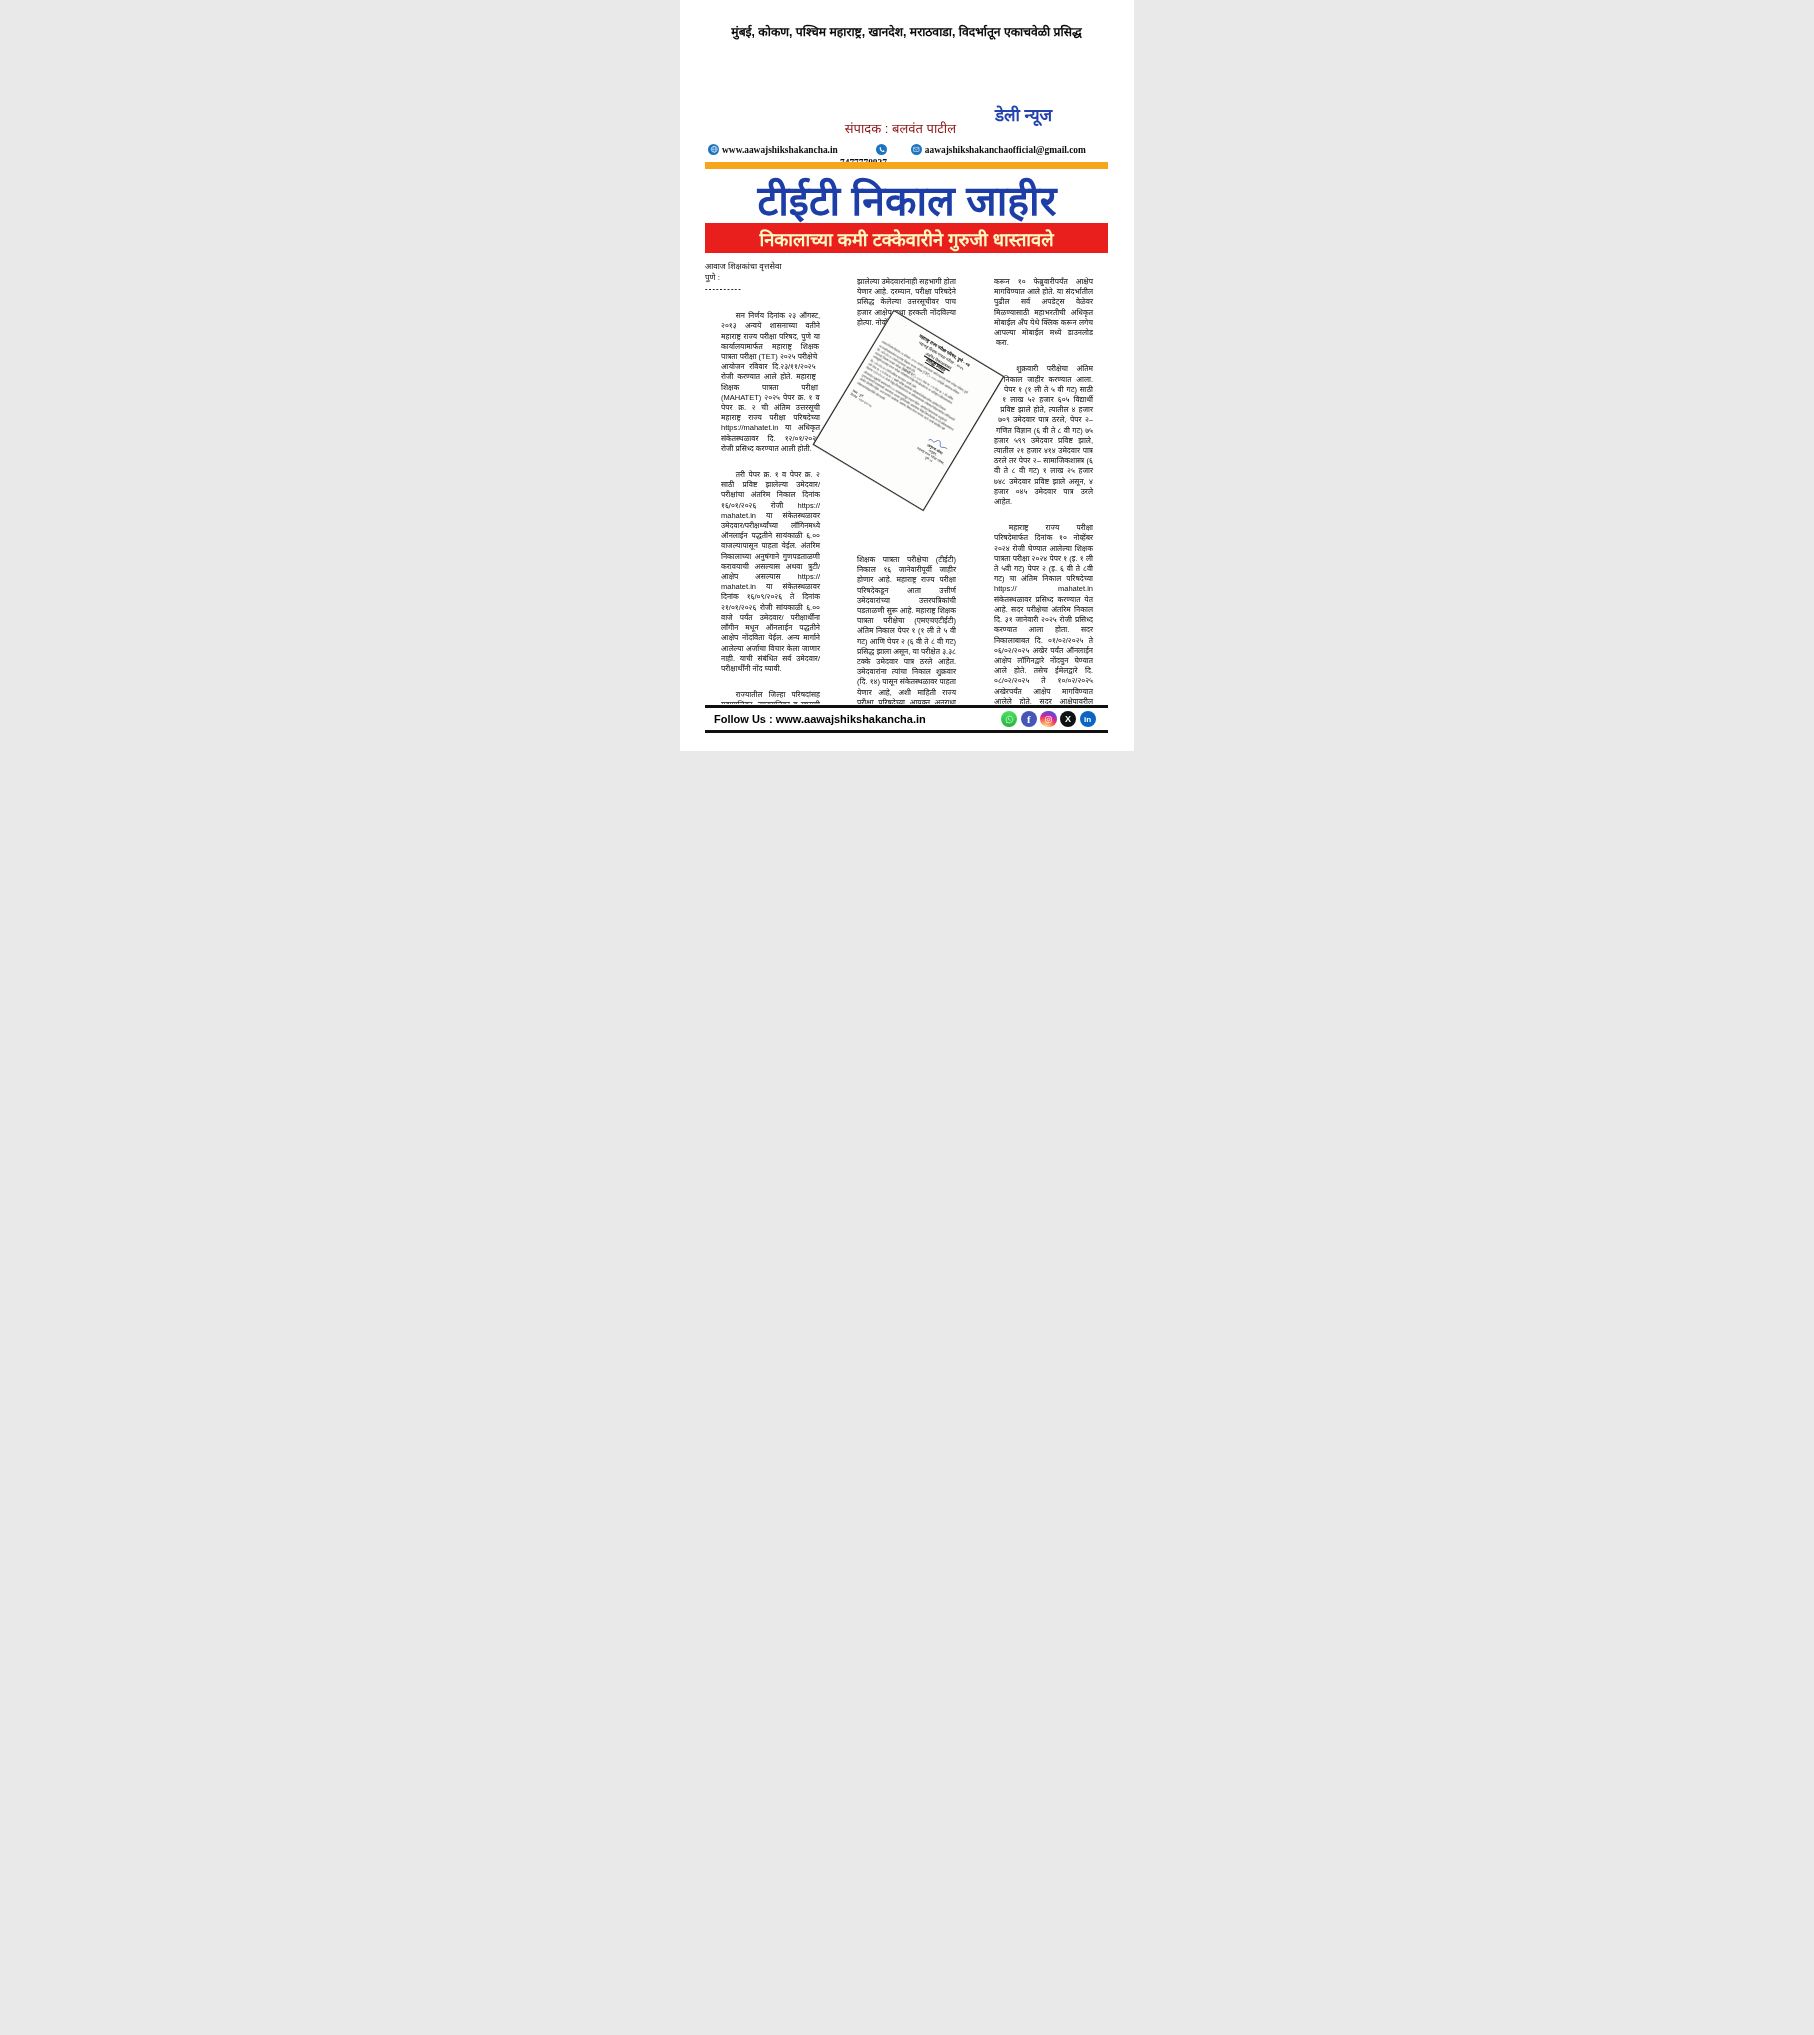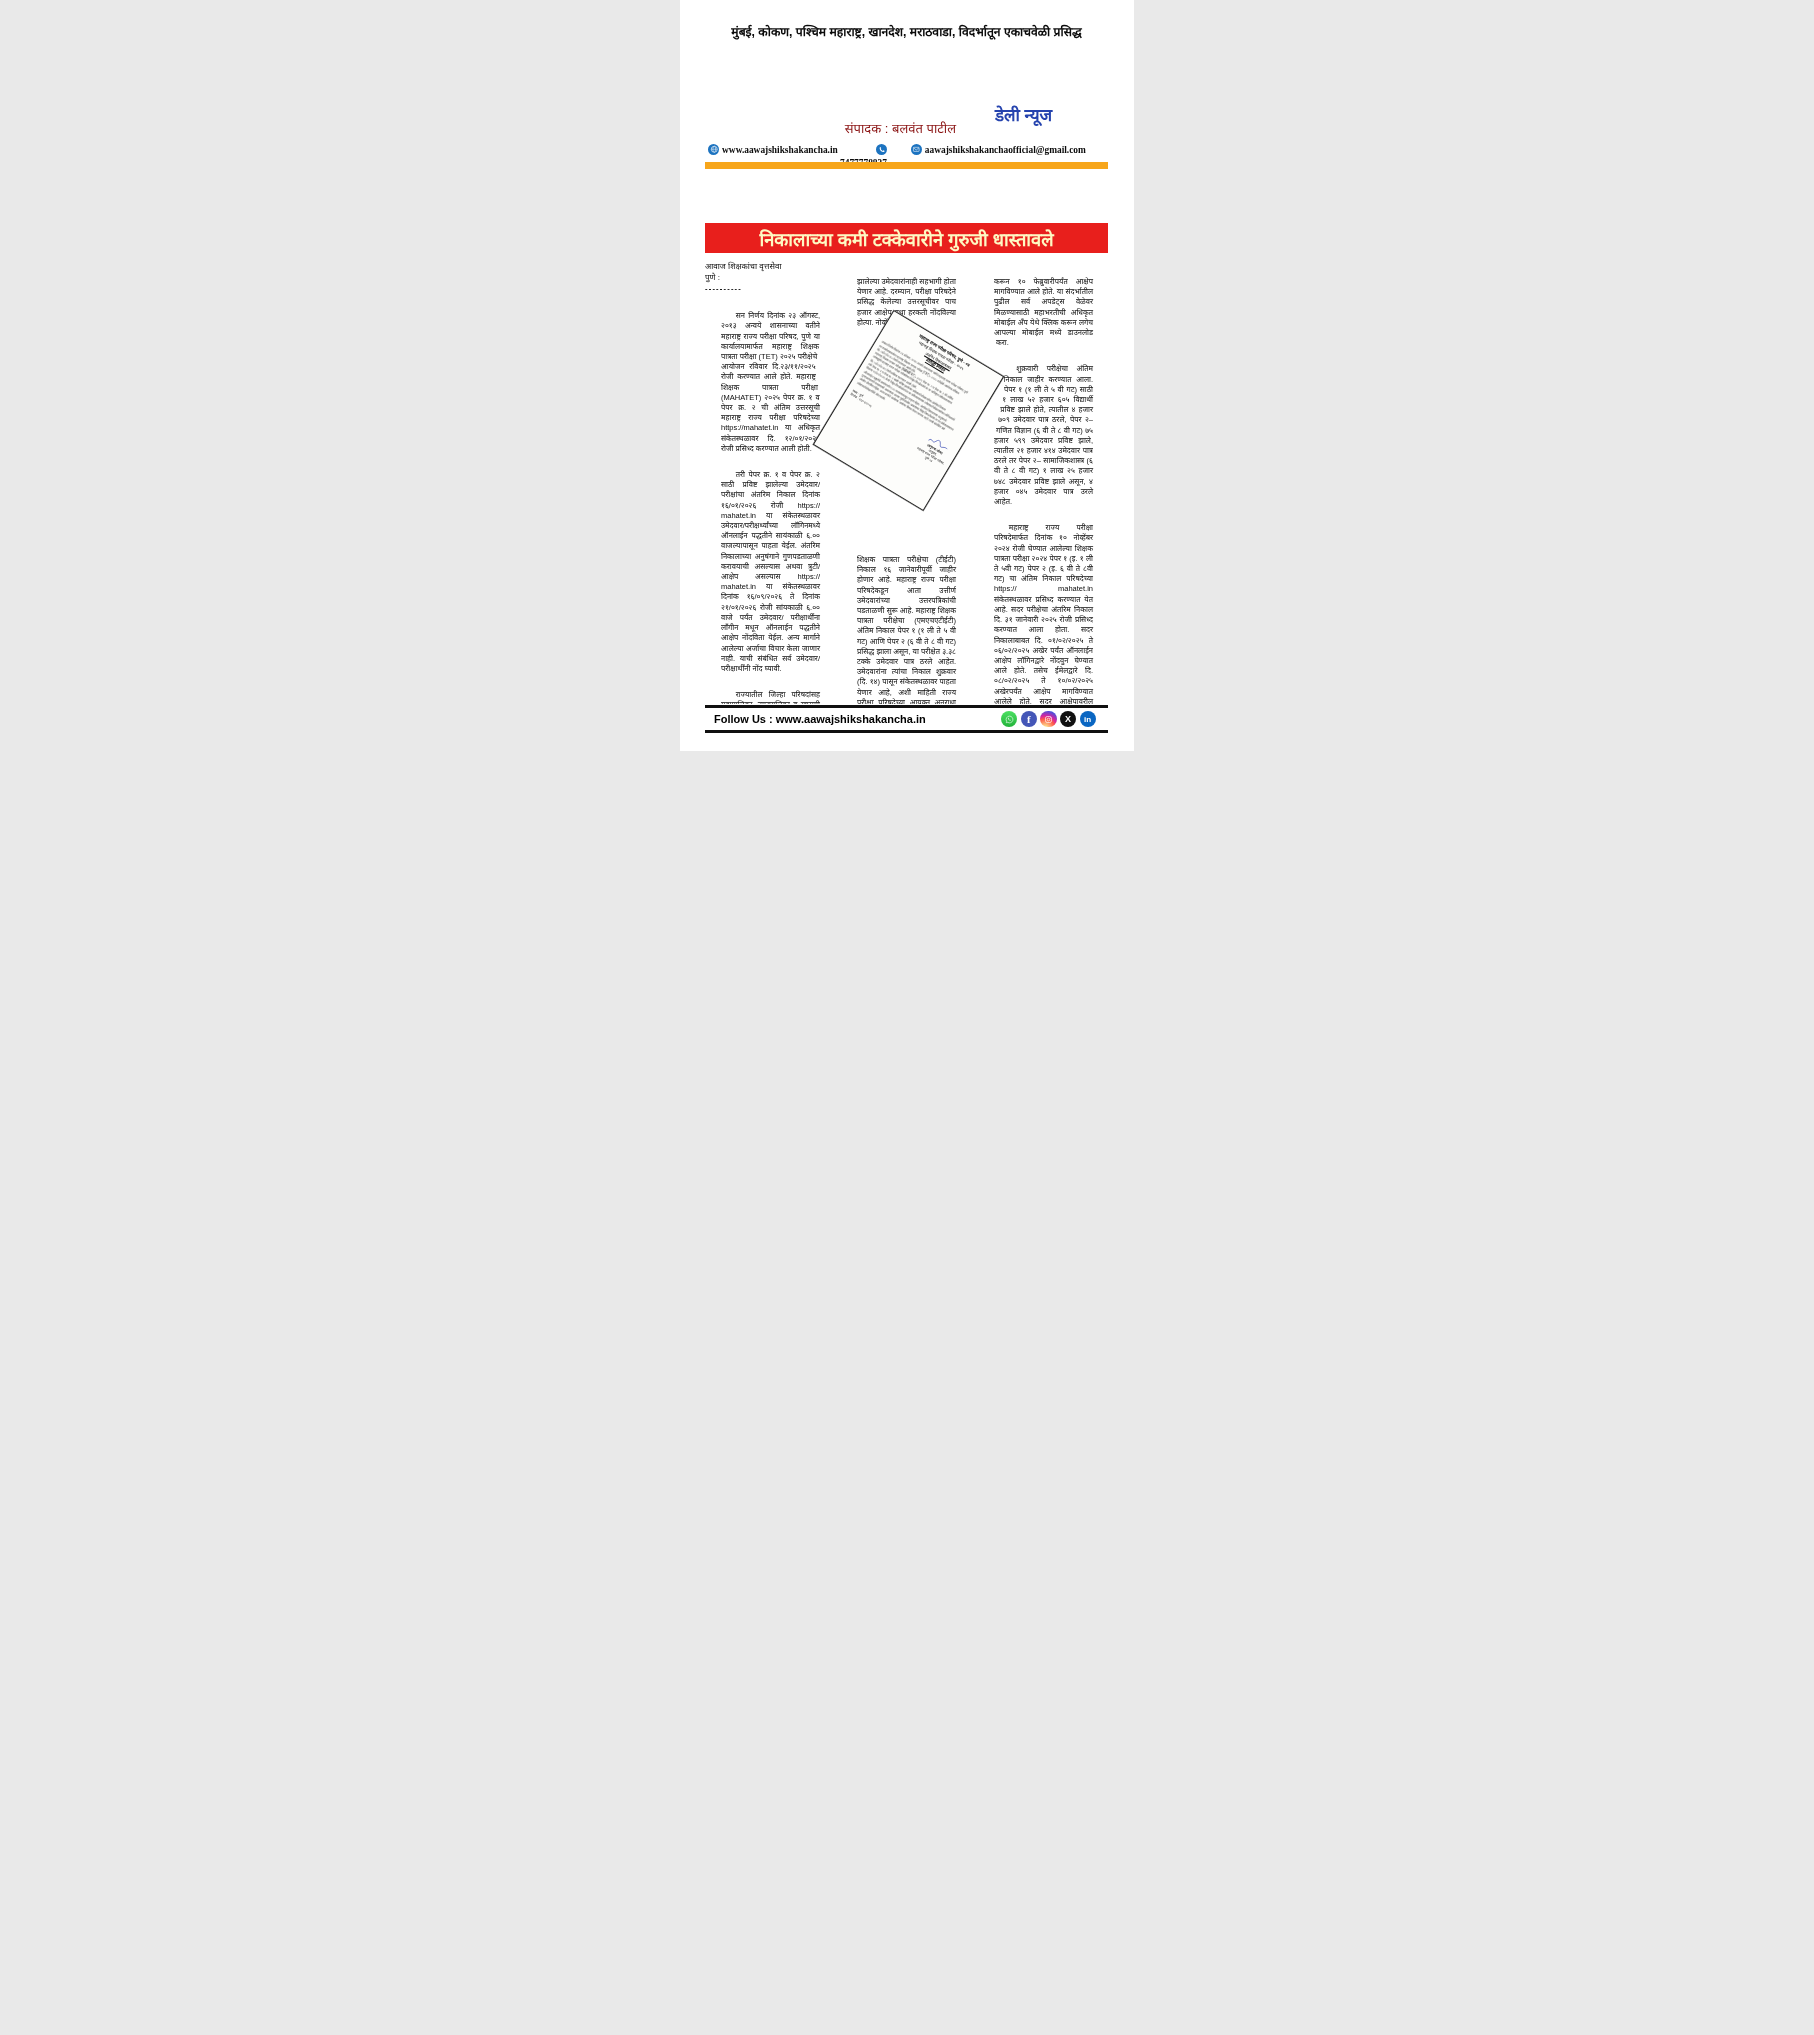--- a/index.html
+++ b/index.html
@@ -105,20 +105,21 @@
             <rect x="4" y="6.5" width="16" height="11.5" rx="1.5" fill="none" stroke="#fff" stroke-width="1.6"></rect>
             <polyline points="4.5,8 12,14 19.5,8" fill="none" stroke="#fff" stroke-width="1.6"></polyline>
           </svg>
       </span>
       <span>aawajshikshakanchaofficial@gmail.com</span>
     </span>
   </div>
 
   <div class="divider-orange"></div>
 
+  <div class="headline">टीईटी निकाल जाहीर</div>
   <div class="banner">
     <span class="banner-text">निकालाच्या कमी टक्केवारीने गुरुजी धास्तावले</span>
   </div>
 
   <div class="col col1">
     <div class="intrude-r"></div>
     <div class="byline">आवाज शिक्षकांचा वृत्तसेवा</div>
     <div class="byline">पुणे :</div>
     <div class="dashes">----------</div>
     <p class="para">सन निर्णय दिनांक २३ ऑगस्ट, २०१३ अन्वये शासनाच्या वतीने महाराष्ट्र राज्य परीक्षा परिषद, पुणे या कार्यालयामार्फत महाराष्ट्र शिक्षक पात्रता परीक्षा (TET) २०२५ परीक्षेचे आयोजन रविवार दि.२३/११/२०२५ रोजी करण्यात आले होते. महाराष्ट्र शिक्षक पात्रता परीक्षा (MAHATET) २०२५ पेपर क्र. १ व पेपर क्र. २ ची अंतिम उत्तरसूची महाराष्ट्र राज्य परीक्षा परिषदेच्या https://mahatet.in या अधिकृत संकेतस्थळावर दि. १२/०१/२०२६ रोजी प्रसिध्द करण्यात आली होती.</p>

